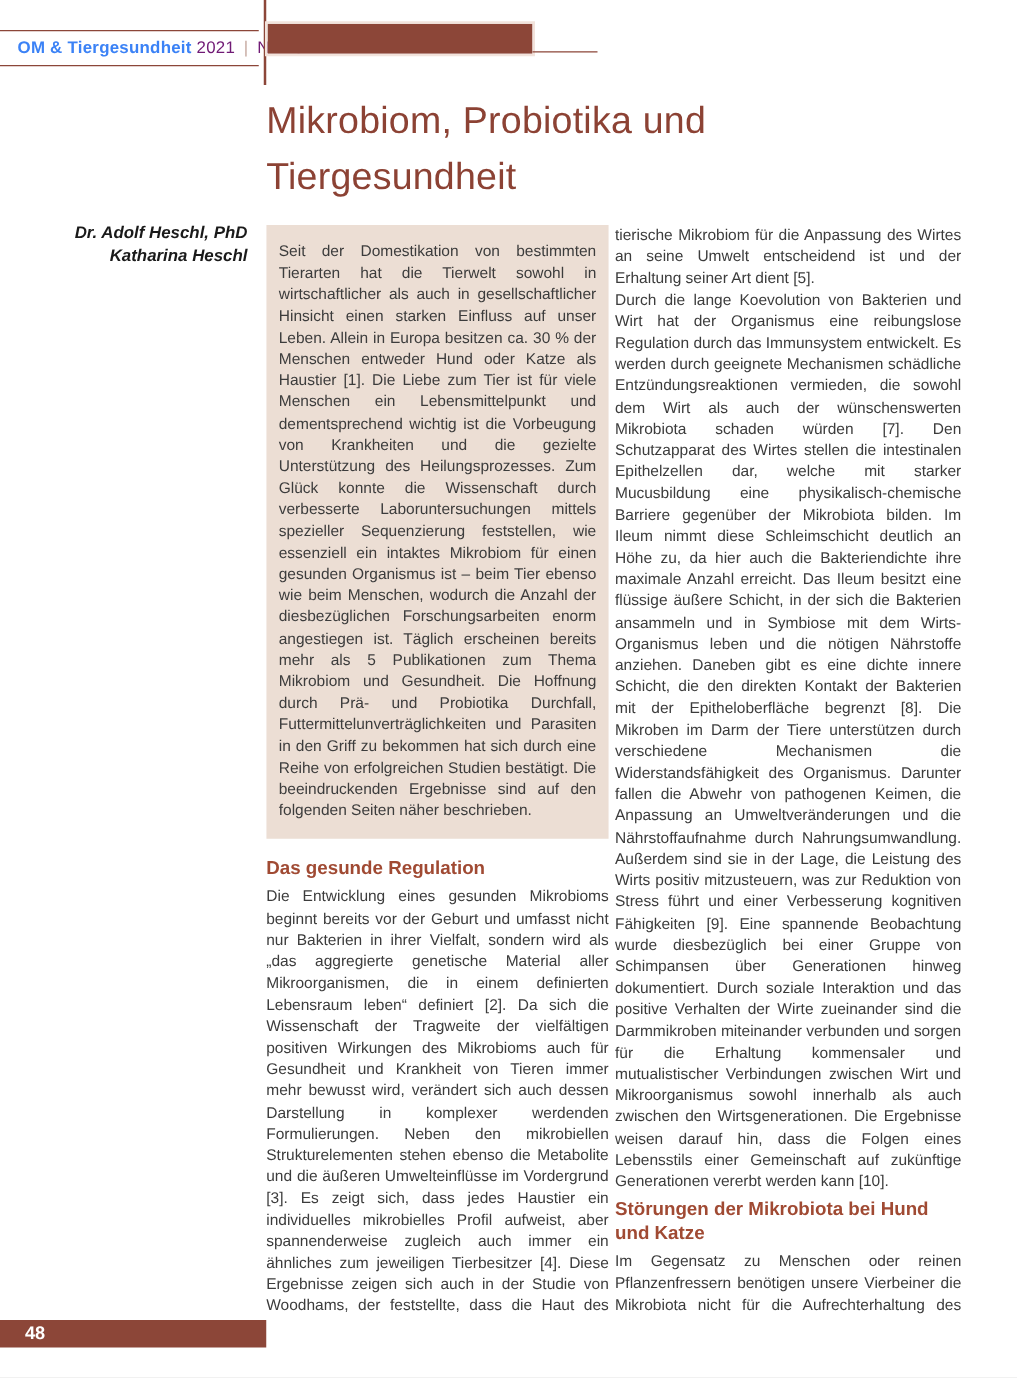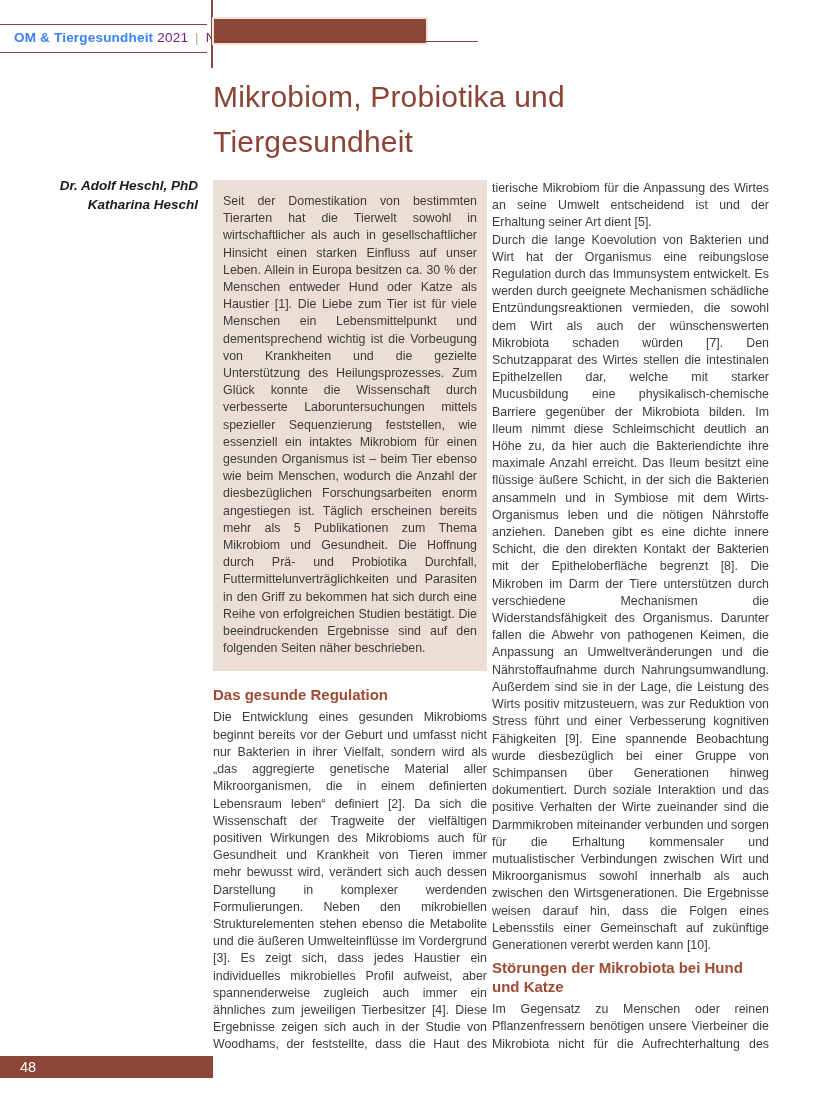--- a/index.html
+++ b/index.html
@@ -66,21 +66,21 @@
   }
   .para { margin:0; }
 
   
   .footer-bar {
     position:absolute; left:0; top:1056px; width:213px; height:22px;
     background:#8C4638;
   }
   .page-number {
     position:absolute; left:20px; top:3px;
-    font-size:14.5px; font-weight:normal; color:#ffffff;
+    font-size:14.5px; font-weight:bold; color:#ffffff;
   }
 </style>
 </head>
 <body>
 
 <div class="page">
 
   <div class="mast-rule top"></div>
   <div class="mast-text">
     <span class="brand">OM &amp; Tiergesundheit</span>

